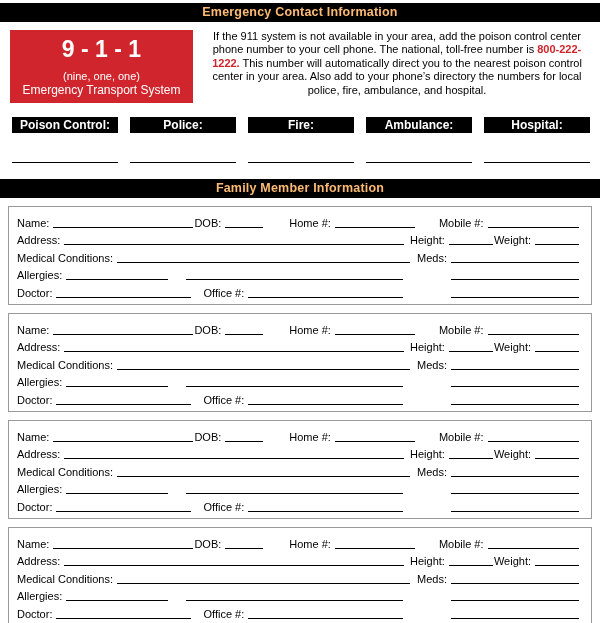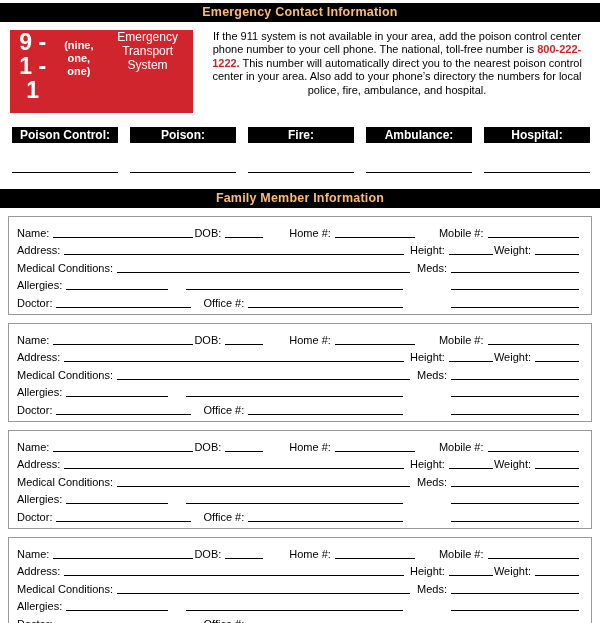--- a/index.html
+++ b/index.html
@@ -15,26 +15,26 @@
     font-weight: bold; font-size: 12.5px;
     text-align: center; height: 19px; line-height: 19px;
     letter-spacing: 0.2px;
   }
   .banner.top { margin-top: 3px; }
   .banner.family { margin-top: 16px; }
 
   
   .info-row { display: flex; margin: 8px 8px 0 10px; }
   .nine-box {
-    width: 183px; height: 83px; flex: 0 0 183px;
+    width: 183px; height: 73px; flex: 0 0 183px;
     color: #fff; text-align: center;
-    display: flex; flex-direction: row; justify-content: flex-end;
+    display: flex; flex-direction: column; justify-content: center;
   }
   .n1 { font-size: 23px; font-weight: bold; line-height: 24px; }
-  .n2 { font-size: 11px; font-weight: bold; line-height: 13px; margin-top: 9px; }
+  .n2 { font-size: 11px; font-weight: normal; line-height: 13px; margin-top: 9px; }
   .n3 { font-size: 12px; font-weight: normal; line-height: 14px; }
   .para {
     flex: 1; margin: 0 0 0 9px;
     font-size: 11px; line-height: 13.4px; text-align: center;
   }
   .phone { font-weight: bold; }
 
   
   .contact-labels { display: flex; gap: 12px; margin: 14px 10px 0 12px; }
   .clabel {
@@ -90,21 +90,21 @@
     <div class="nine-box" style="background: rgb(208, 37, 44); color: rgb(255, 255, 255);">
       <div class="n1">9 - 1 - 1</div>
       <div class="n2">(nine, one, one)</div>
       <div class="n3">Emergency Transport System</div>
     </div>
     <p class="para"><span>If the 911 system is not available in your area, add the poison control center phone number to your cell phone. The national, toll-free number is </span><span class="phone" style="color: rgb(208, 37, 44);">800-222-1222.</span><span> This number will automatically direct you to the nearest poison control center in your area. Also add to your phone’s directory the numbers for local police, fire, ambulance, and hospital.</span></p>
   </div>
 
   <div class="contact-labels">
     <div class="clabel">Poison Control:</div>
-    <div class="clabel">Poison:</div>
+    <div class="clabel">Police:</div>
     <div class="clabel">Fire:</div>
     <div class="clabel">Ambulance:</div>
     <div class="clabel">Hospital:</div>
   </div>
 
   <div class="contact-lines">
     <div class="cline"></div>
     <div class="cline"></div>
     <div class="cline"></div>
     <div class="cline"></div>

